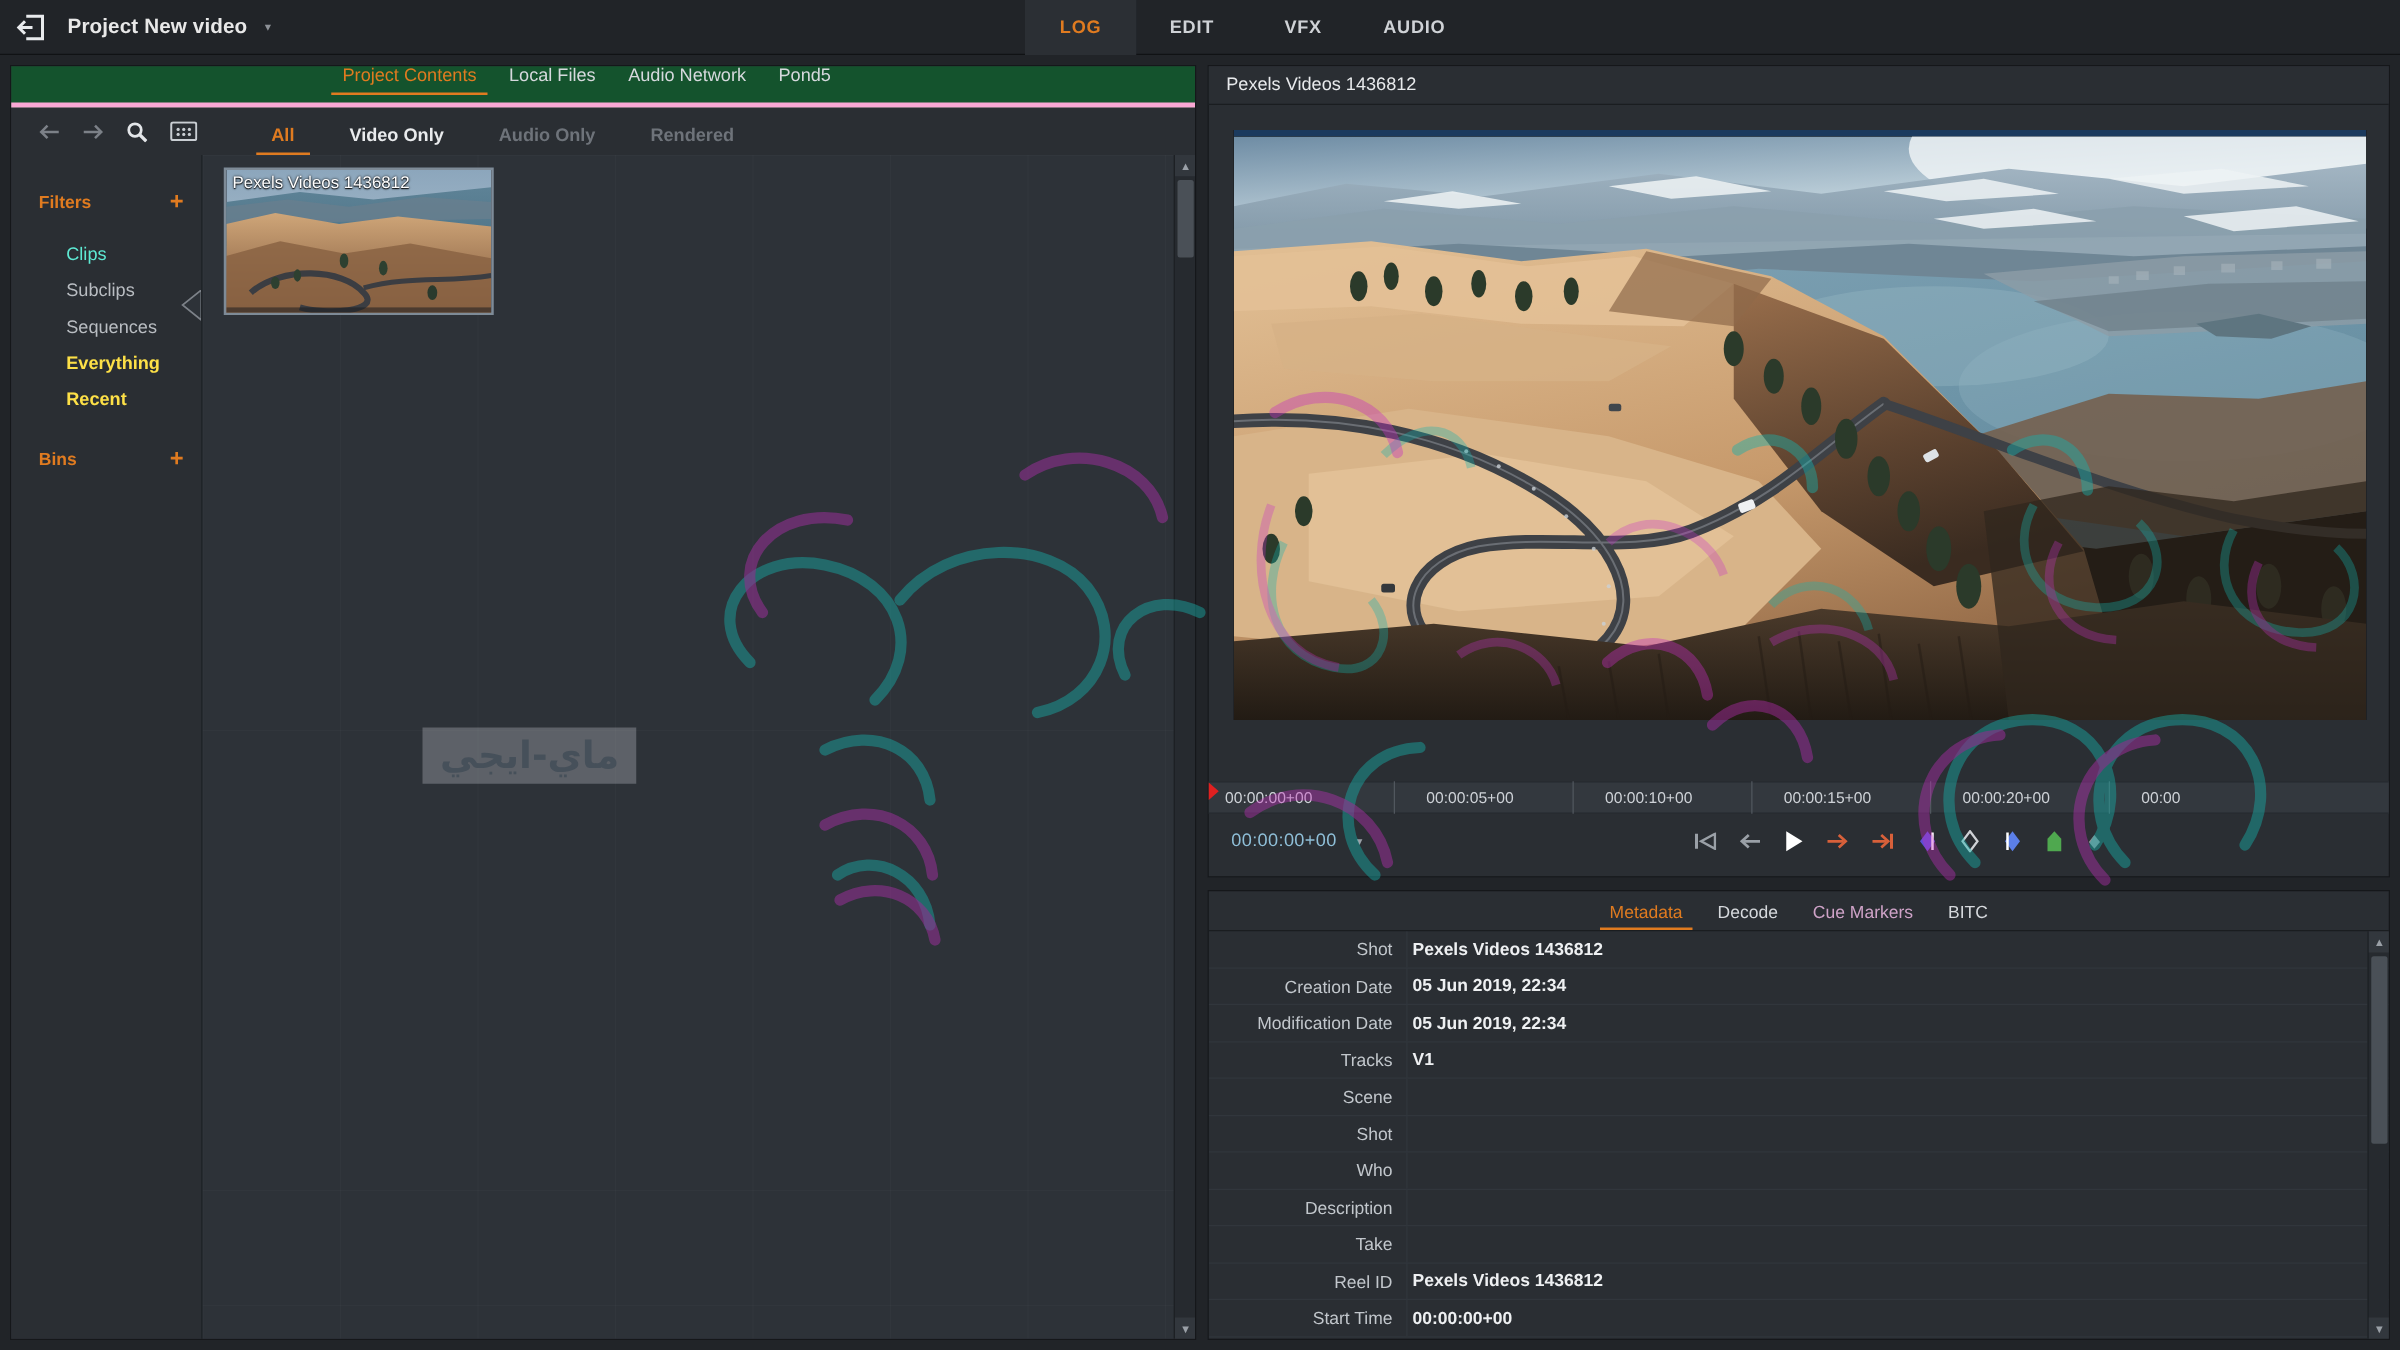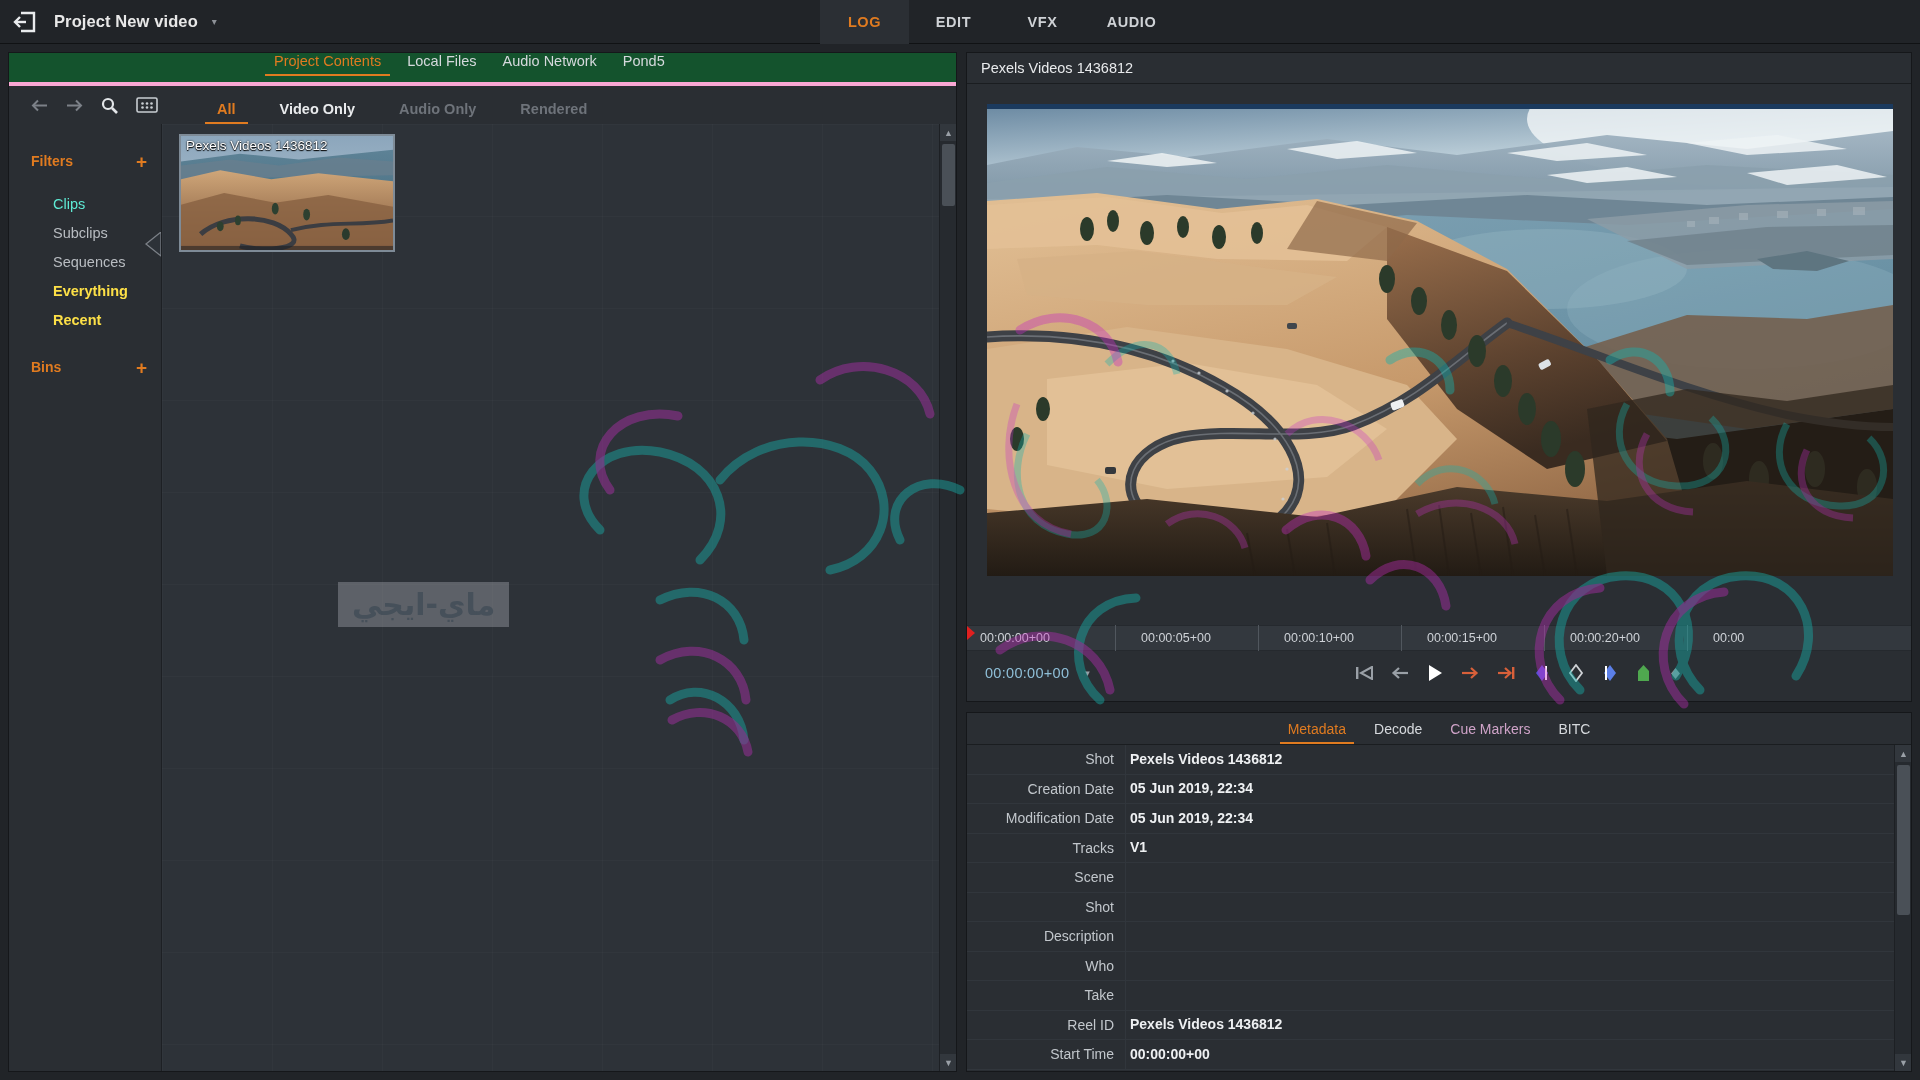--- a/index.html
+++ b/index.html
@@ -666,25 +666,25 @@
       </div>
       <div class="mrow">
         <div class="mkey">Scene</div>
         <div class="mval"></div>
       </div>
       <div class="mrow">
         <div class="mkey">Shot</div>
         <div class="mval"></div>
       </div>
       <div class="mrow">
+        <div class="mkey">Who</div>
+        <div class="mval"></div>
+      </div>
+      <div class="mrow">
         <div class="mkey">Description</div>
-        <div class="mval"></div>
-      </div>
-      <div class="mrow">
-        <div class="mkey">Who</div>
         <div class="mval"></div>
       </div>
       <div class="mrow">
         <div class="mkey">Take</div>
         <div class="mval"></div>
       </div>
       <div class="mrow">
         <div class="mkey">Reel ID</div>
         <div class="mval">Pexels Videos 1436812</div>
       </div>

